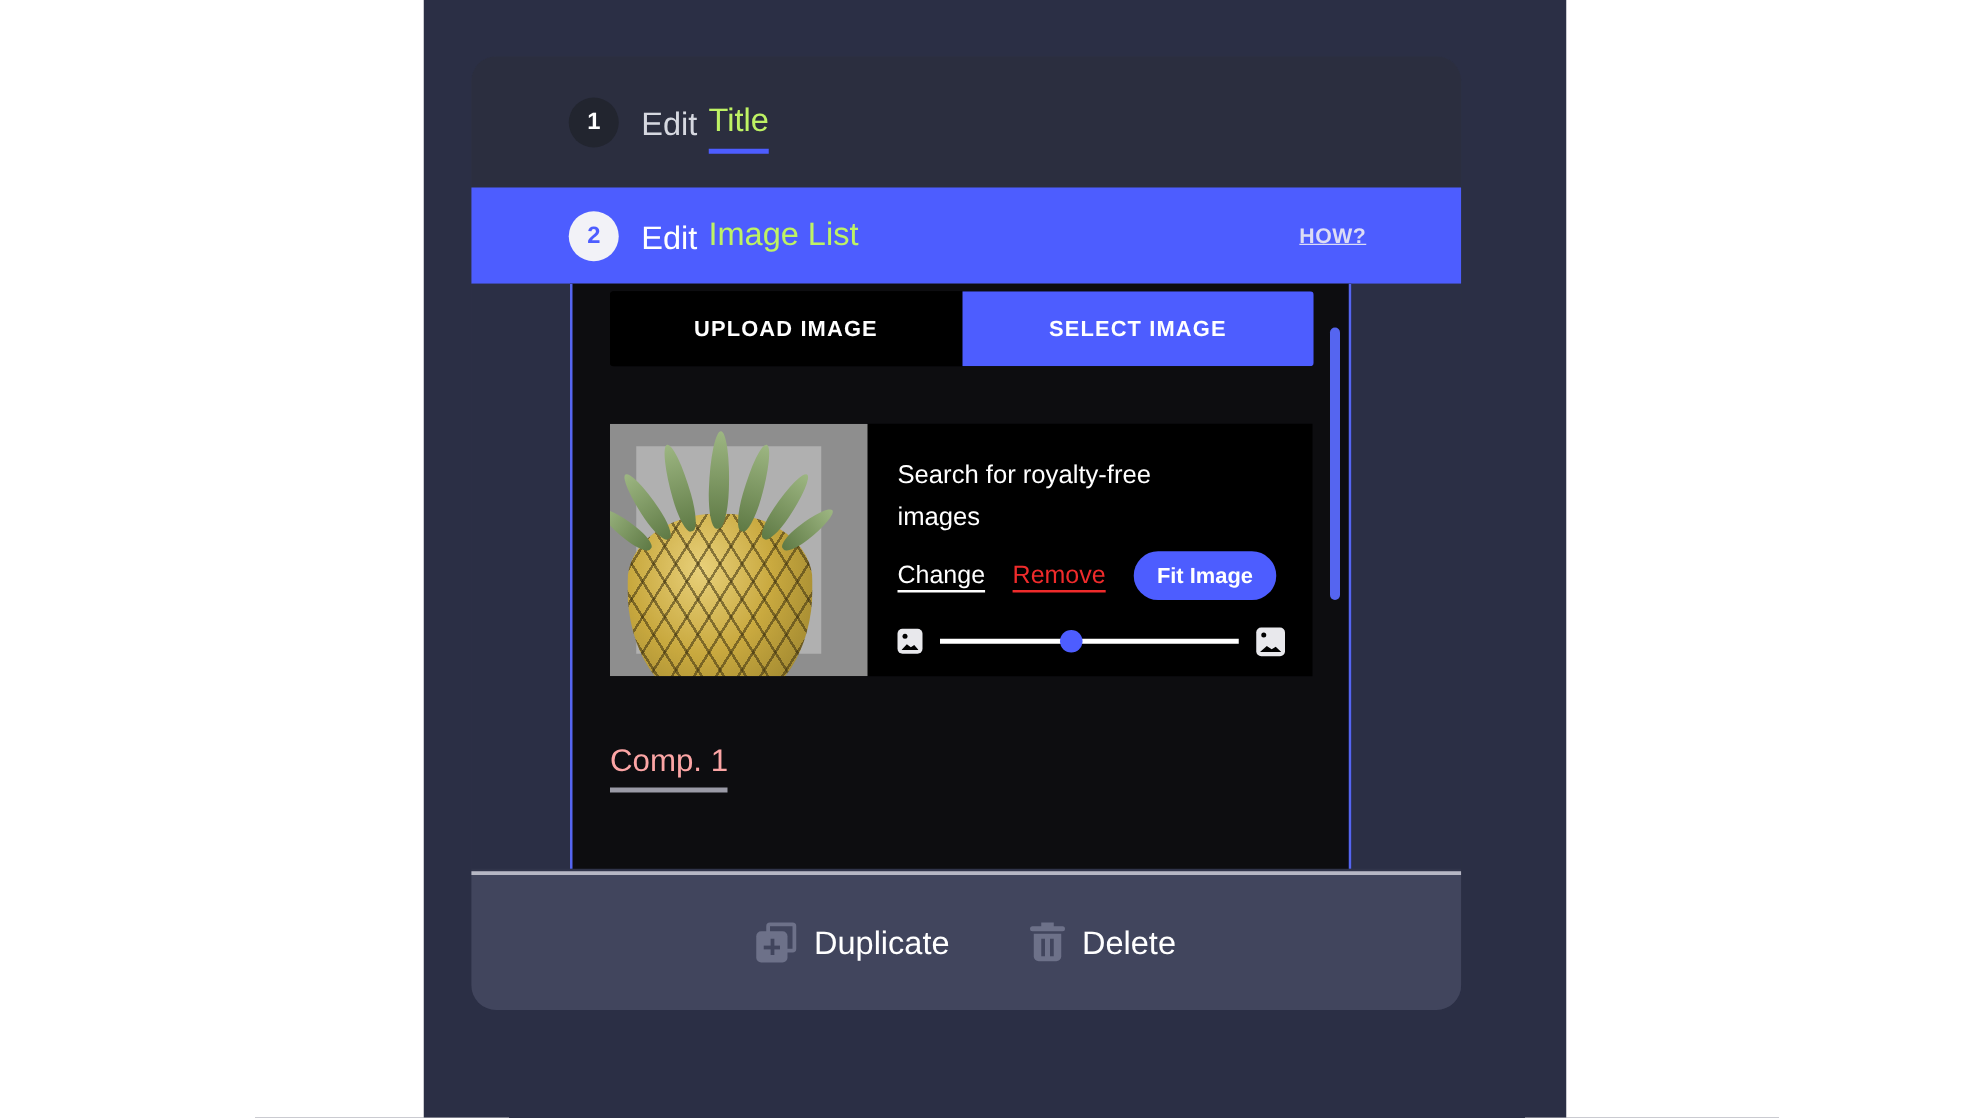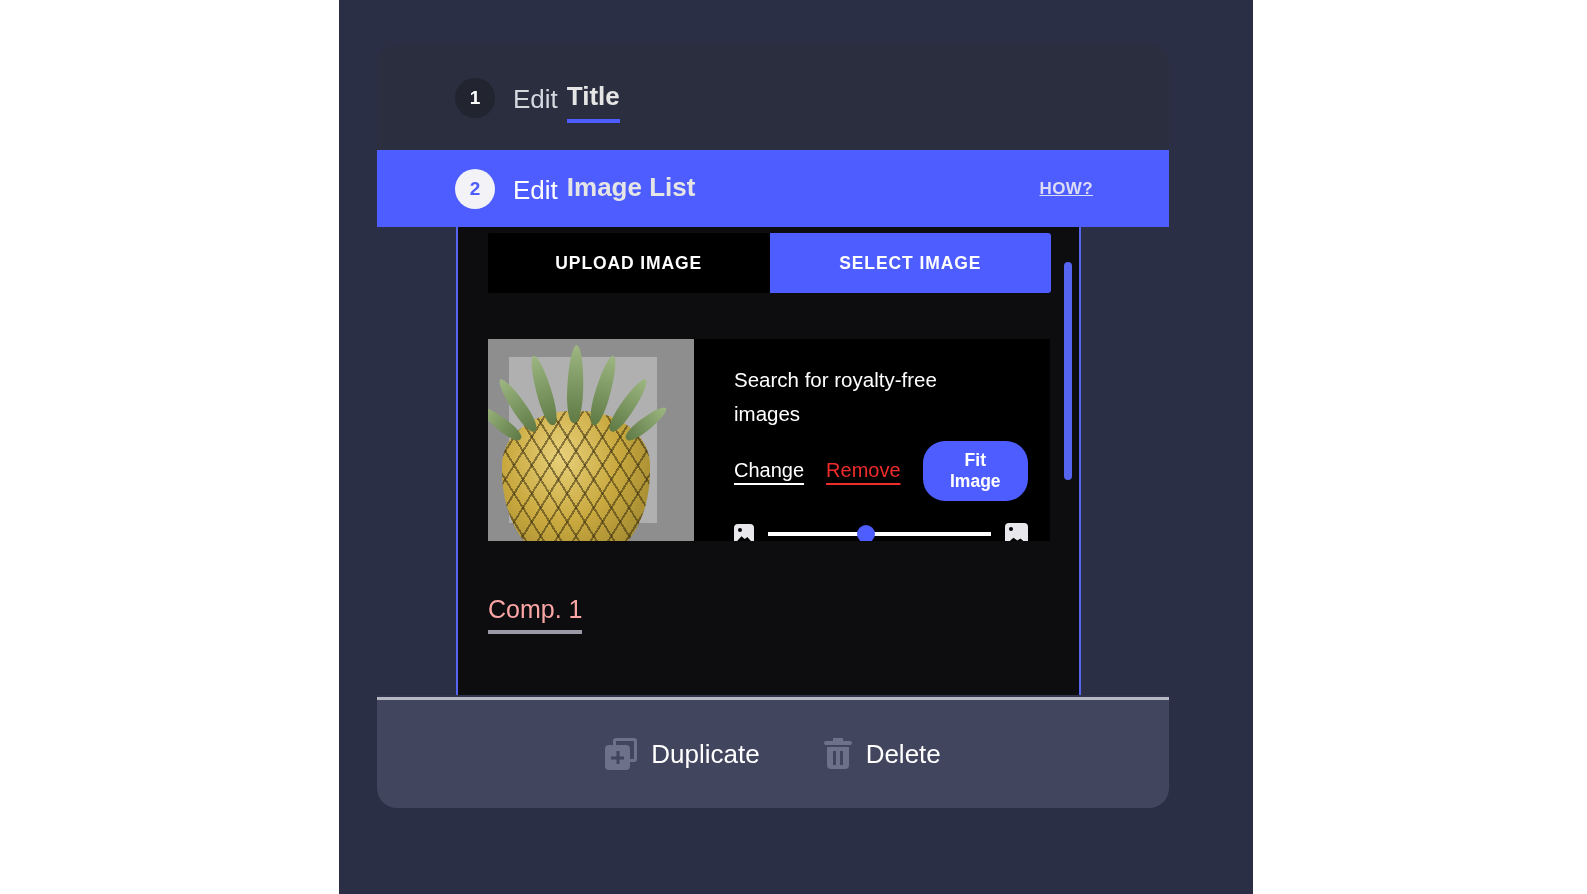--- a/index.html
+++ b/index.html
@@ -68,22 +68,22 @@
   .step-text {
     margin-left: 18px;
     font-size: 26px;
     color: #d6d8e0;
     display: flex;
     align-items: flex-end;
     gap: 9px;
   }
   .step-row.step2 .step-text { color: #ffffff; }
   .step-strong {
-    font-weight: bold;
-    color: #e5e5e5;
+    font-weight: normal;
+    color: #bef264;
     position: relative;
     padding-bottom: 3px;
   }
   .step-strong.underline-accent::after {
     content: "";
     position: absolute;
     left: 0; right: 0;
     bottom: -8px;
     height: 4px;
     background: #4d5dff;
@@ -187,21 +187,21 @@
   }
   .leaf {
     position: absolute;
     background: linear-gradient(#9db682, #5f7a45);
     border-radius: 50% 50% 44% 44% / 60% 60% 40% 40%;
     transform-origin: 50% 100%;
   }
 
   .meta {
     flex: 1;
-    padding: 24px 22px 0 40px;
+    padding: 24px 22px 0 24px;
     position: relative;
   }
   .meta-title {
     font-size: 20.5px;
     line-height: 1.65;
     color: #ffffff;
     width: 255px;
   }
   .meta-actions {
     display: flex;

